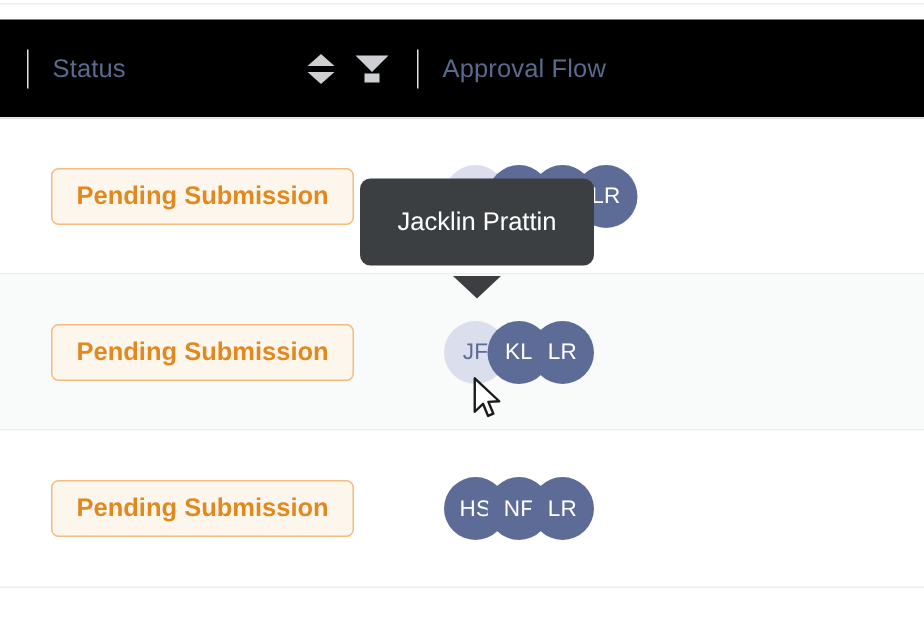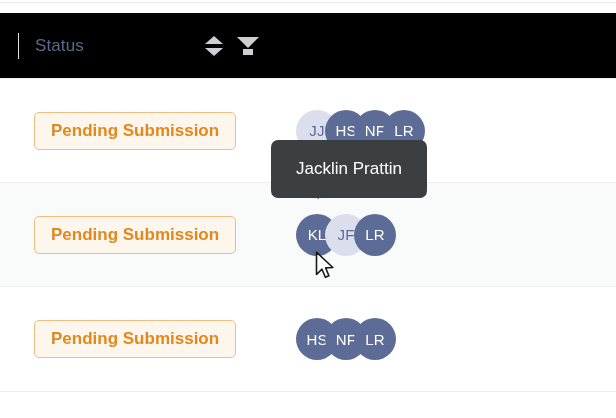--- a/index.html
+++ b/index.html
@@ -173,30 +173,29 @@
   }
   .avatar-dark {
     background: #5d6c96;
     color: #ffffff;
   }
 
   
   .tooltip {
     position: absolute;
     left: 240px;
-    top: 140px;
+    top: 119px;
     width: 156px;
     height: 58px;
     background: #3c3f41;
     border-radius: 7px;
     display: flex;
     align-items: center;
     justify-content: center;
     z-index: 40;
-    margin-left: 31px;
   }
   .tooltip-text {
     color: #ffffff;
     font-size: 17px;
     white-space: nowrap;
   }
   .tooltip-arrow {
     position: absolute;
     left: 302px;
     top: 184px;
@@ -234,41 +233,45 @@
       <div class="sort-icon">
         <div class="tri-up"></div>
         <div class="tri-down"></div>
       </div>
       <div class="filter-icon">
         <div class="funnel-top"></div>
         <div class="funnel-stem"></div>
       </div>
     </div>
 
+    <div class="th th-approval">
+      <div class="col-sep"></div>
+      <span class="th-label">Approval Flow</span>
+    </div>
   </div>
 
   <div class="row row-0">
     <div class="status-cell">
       <span class="badge">Pending Submission</span>
     </div>
     <div class="avatars">
       <div class="avatar avatar-light">JJ</div>
       <div class="avatar avatar-dark">HS</div>
       <div class="avatar avatar-dark">NF</div>
       <div class="avatar avatar-dark">LR</div>
     </div>
   </div>
 
   <div class="row row-1">
     <div class="status-cell">
       <span class="badge">Pending Submission</span>
     </div>
     <div class="avatars">
+      <div class="avatar avatar-light">JF</div>
       <div class="avatar avatar-dark">KL</div>
-      <div class="avatar avatar-light">JF</div>
       <div class="avatar avatar-dark">LR</div>
     </div>
   </div>
 
   <div class="row row-2">
     <div class="status-cell">
       <span class="badge">Pending Submission</span>
     </div>
     <div class="avatars">
       <div class="avatar avatar-dark">HS</div>

